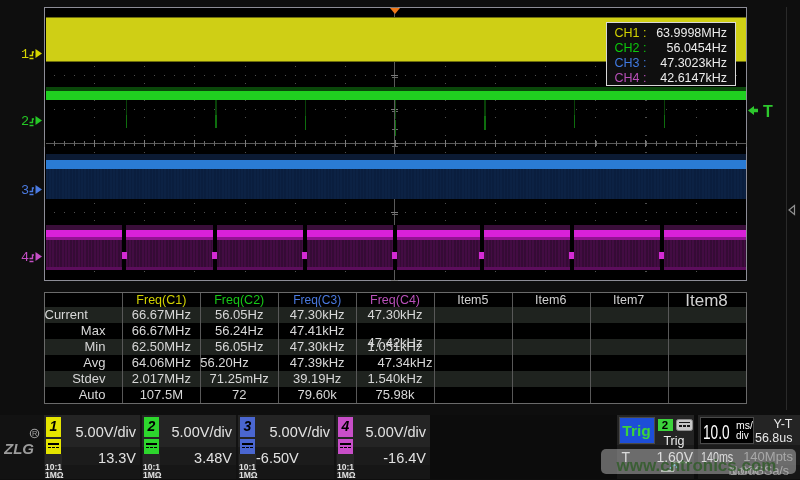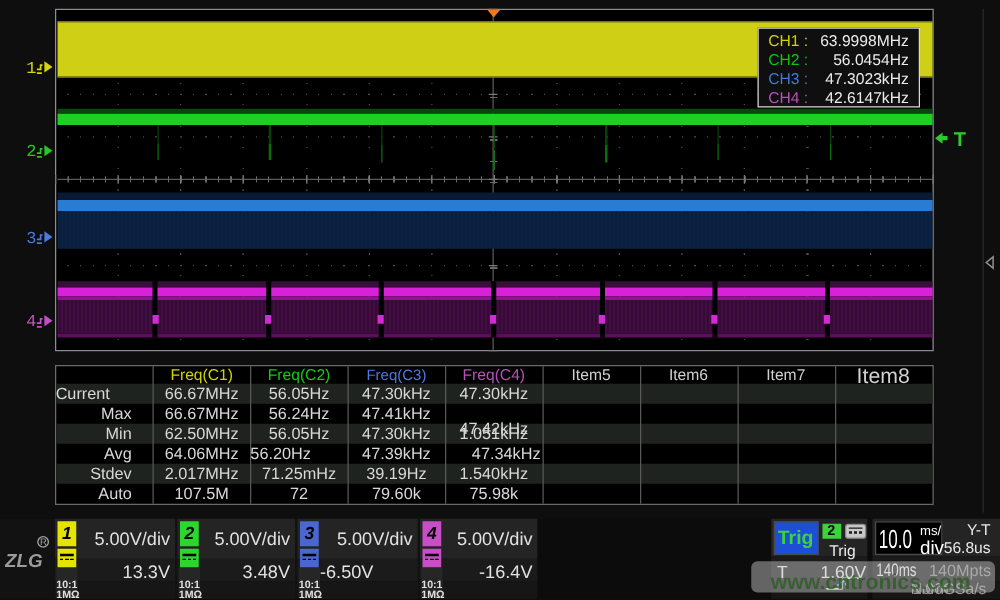--- a/index.html
+++ b/index.html
@@ -250,20 +250,20 @@
     <path d="M15 12 V3.5" stroke="#c0c0c0" stroke-width="1" fill="none" opacity="0.85"></path>
     <path d="M11 9.5 L15 5.5 L19 9.5" stroke="#4ecfef" stroke-width="1.5" fill="none" stroke-dasharray="1.6,1.3"></path>
   </svg>
 <div style="position:absolute;left:694px;top:414.5px;width:3.5px;height:64px;background:#0c0c0c;"></div>
 <div style="position:absolute;left:697.5px;top:414.5px;width:102.5px;height:30px;background:#242424;"></div>
 <div style="position:absolute;left:697.5px;top:444.5px;width:102.5px;height:20px;background:#1b1b1b;"></div>
 <div style="position:absolute;left:697.5px;top:464.5px;width:102.5px;height:14px;background:#161616;"></div>
 <div style="position:absolute;left:699.5px;top:416.5px;width:54px;height:27.5px;background:#000;border:1px solid #4a4a4a;"></div>
 <div style="position:absolute;left:703px;top:419.5px;width:40px;height:22px;font-size:21px;color:#fff;transform:scaleX(0.65);transform-origin:0 0;">10.0</div>
 <div style="position:absolute;left:736px;top:419px;width:18px;height:11px;font-size:10.5px;color:#fff;">ms/</div>
-<div style="position:absolute;left:736px;top:429.5px;width:18px;height:11px;font-size:15px;color:#fff;">div</div>
+<div style="position:absolute;left:736px;top:429.5px;width:18px;height:11px;font-size:10px;color:#fff;">div</div>
 <div style="position:absolute;left:752px;top:417px;width:40.5px;height:13px;font-size:12.5px;color:#e8e8e8;text-align:right;">Y-T</div>
 <div style="position:absolute;left:752px;top:430.5px;width:40.5px;height:13px;font-size:12.5px;color:#e8e8e8;text-align:right;">56.8us</div>
 <div style="position:absolute;left:700.5px;top:448.5px;width:60px;height:15px;font-size:14.5px;color:#efefef;transform:scaleX(0.74);transform-origin:0 0;">140ms</div>
 <div style="position:absolute;left:730px;top:449px;width:63px;height:14px;font-size:13px;color:#8c8c8c;text-align:right;">140Mpts</div>
 <div style="position:absolute;left:700.5px;top:463.6px;width:40px;height:13px;font-size:12.5px;color:#949494;margin-left:28px;">Norm</div>
 <div style="position:absolute;left:730px;top:463.6px;width:64px;height:13px;font-size:12.5px;color:#949494;text-align:left;">1.00GSa/s</div>
 <div style="position:absolute;left:601px;top:449px;width:195px;height:24.5px;background:rgba(200,200,200,0.47);border-radius:5px;"></div>
 <div style="position:absolute;left:616.5px;top:456px;width:176px;height:18px;font-size:17px;font-weight:bold;color:rgba(45,91,37,0.78);letter-spacing:0px;">www.cntronics.com</div>
 </body></html>

